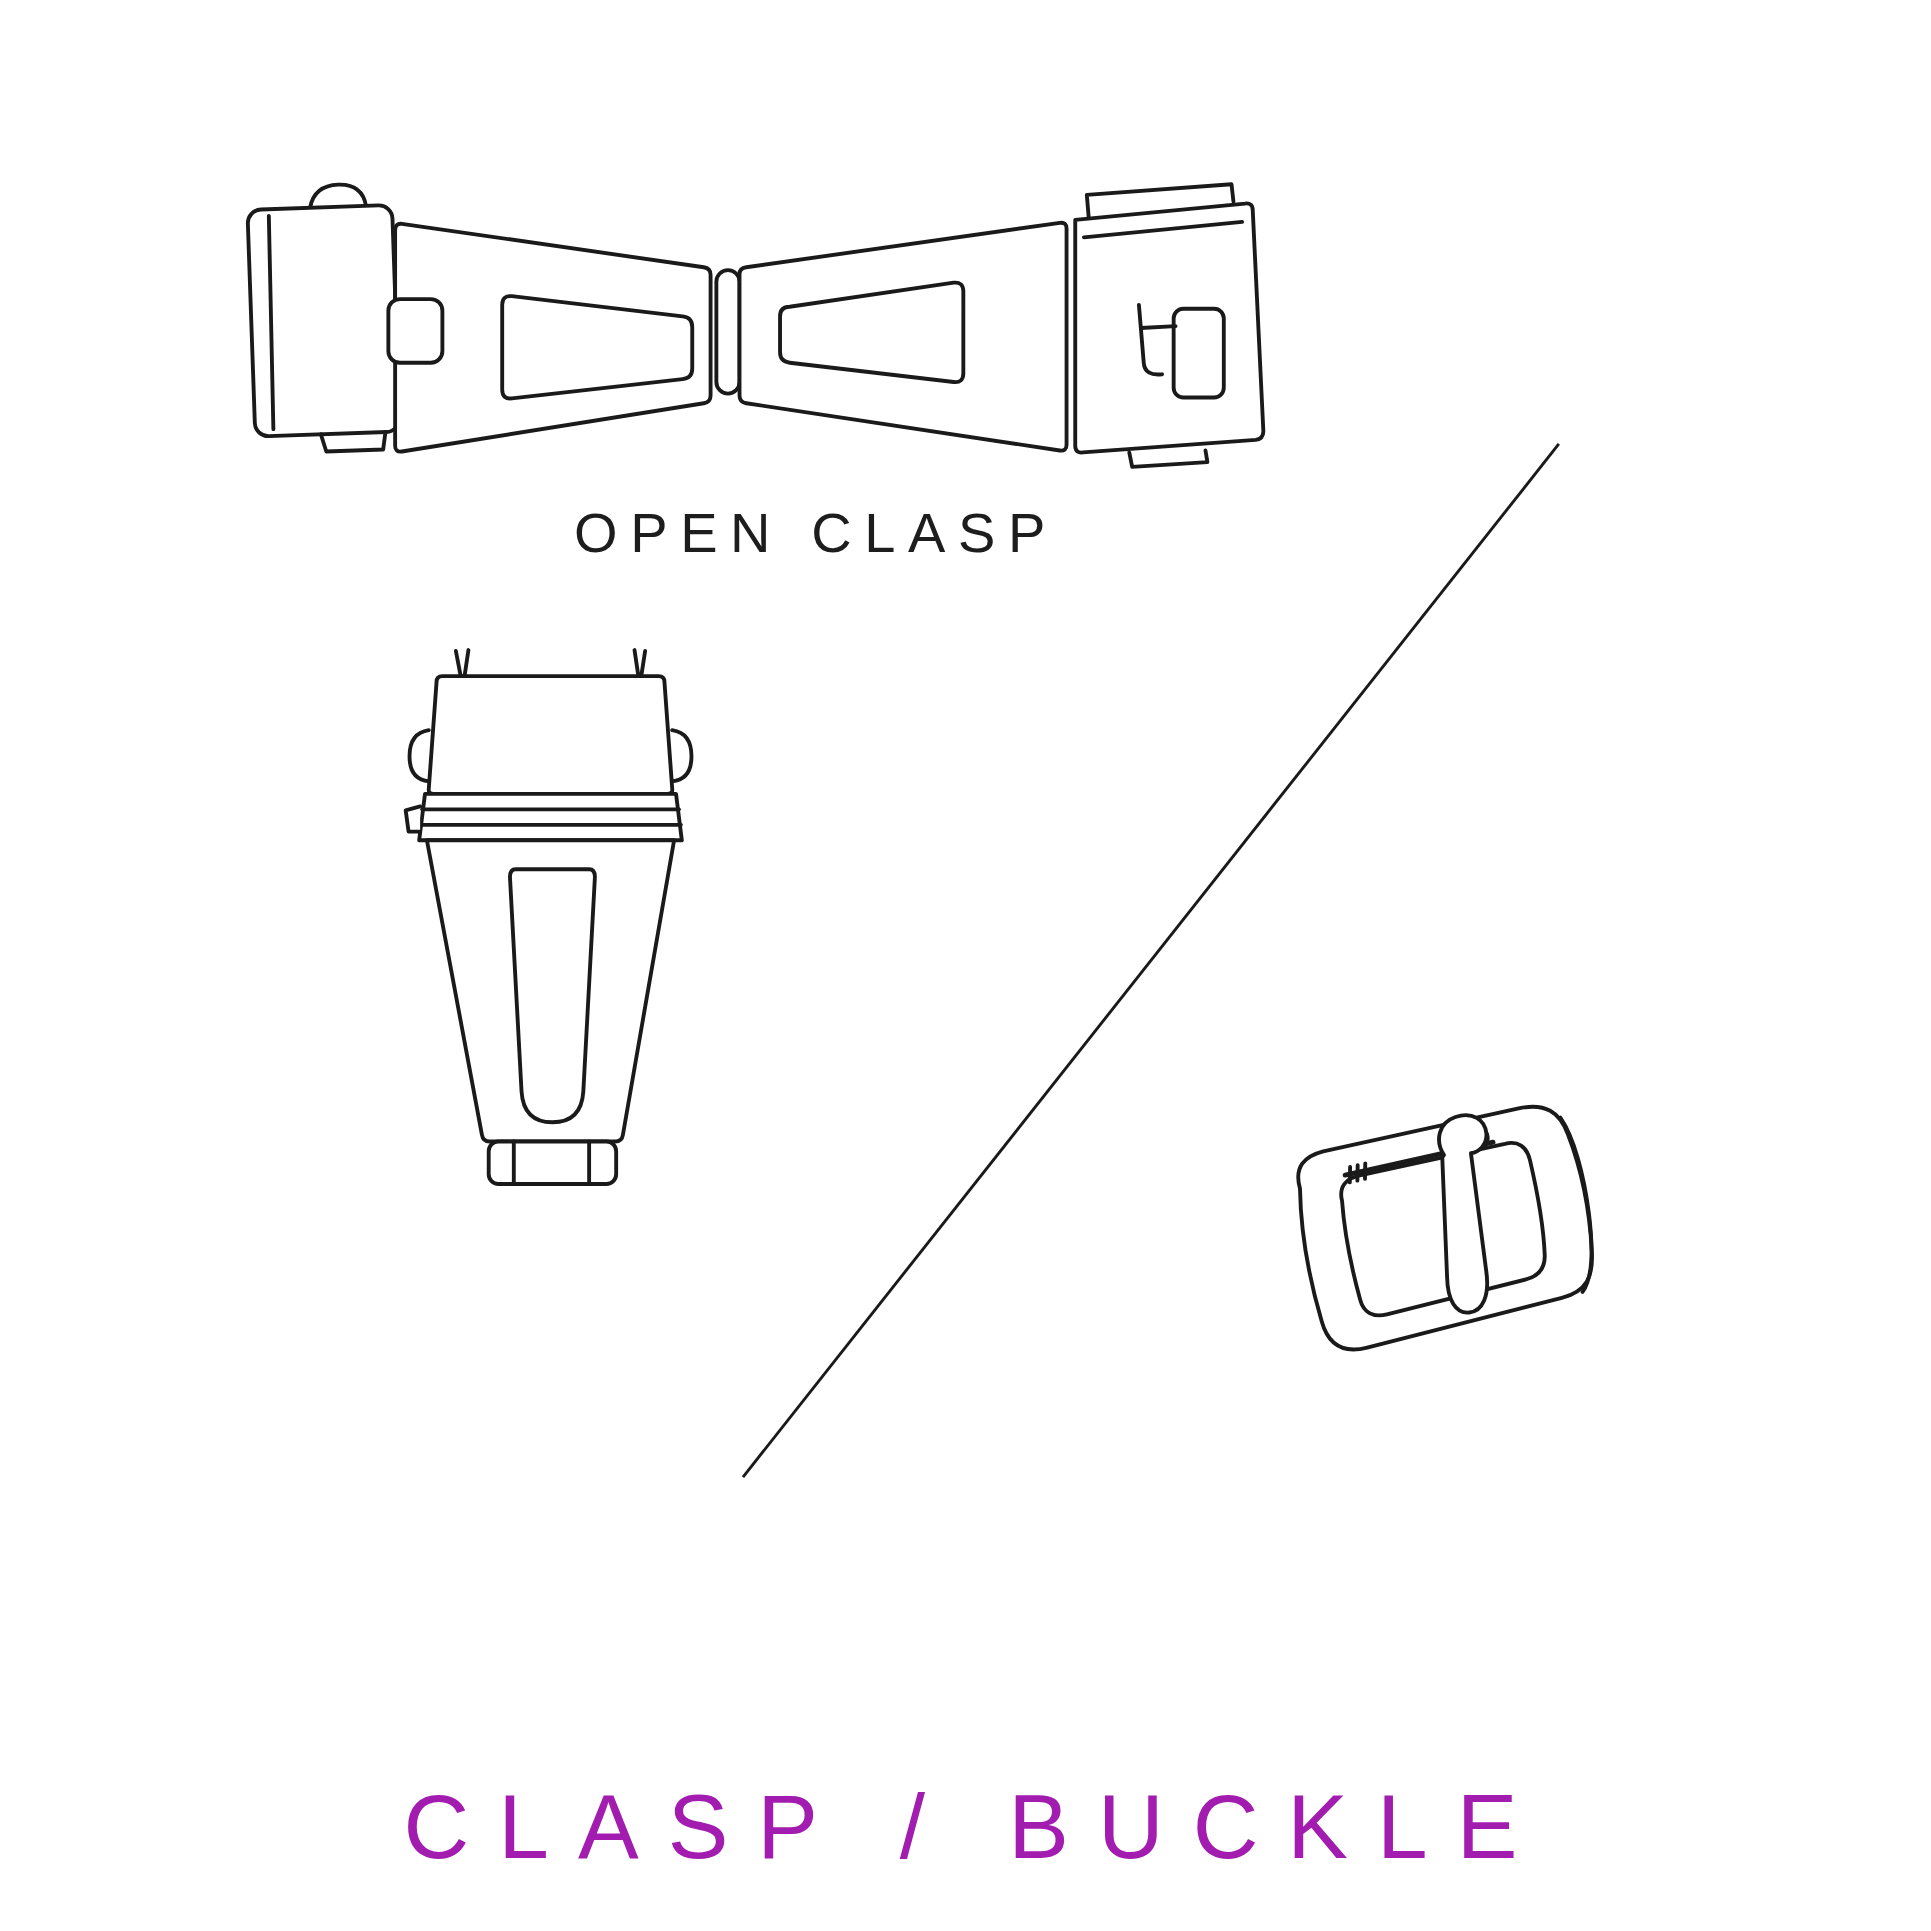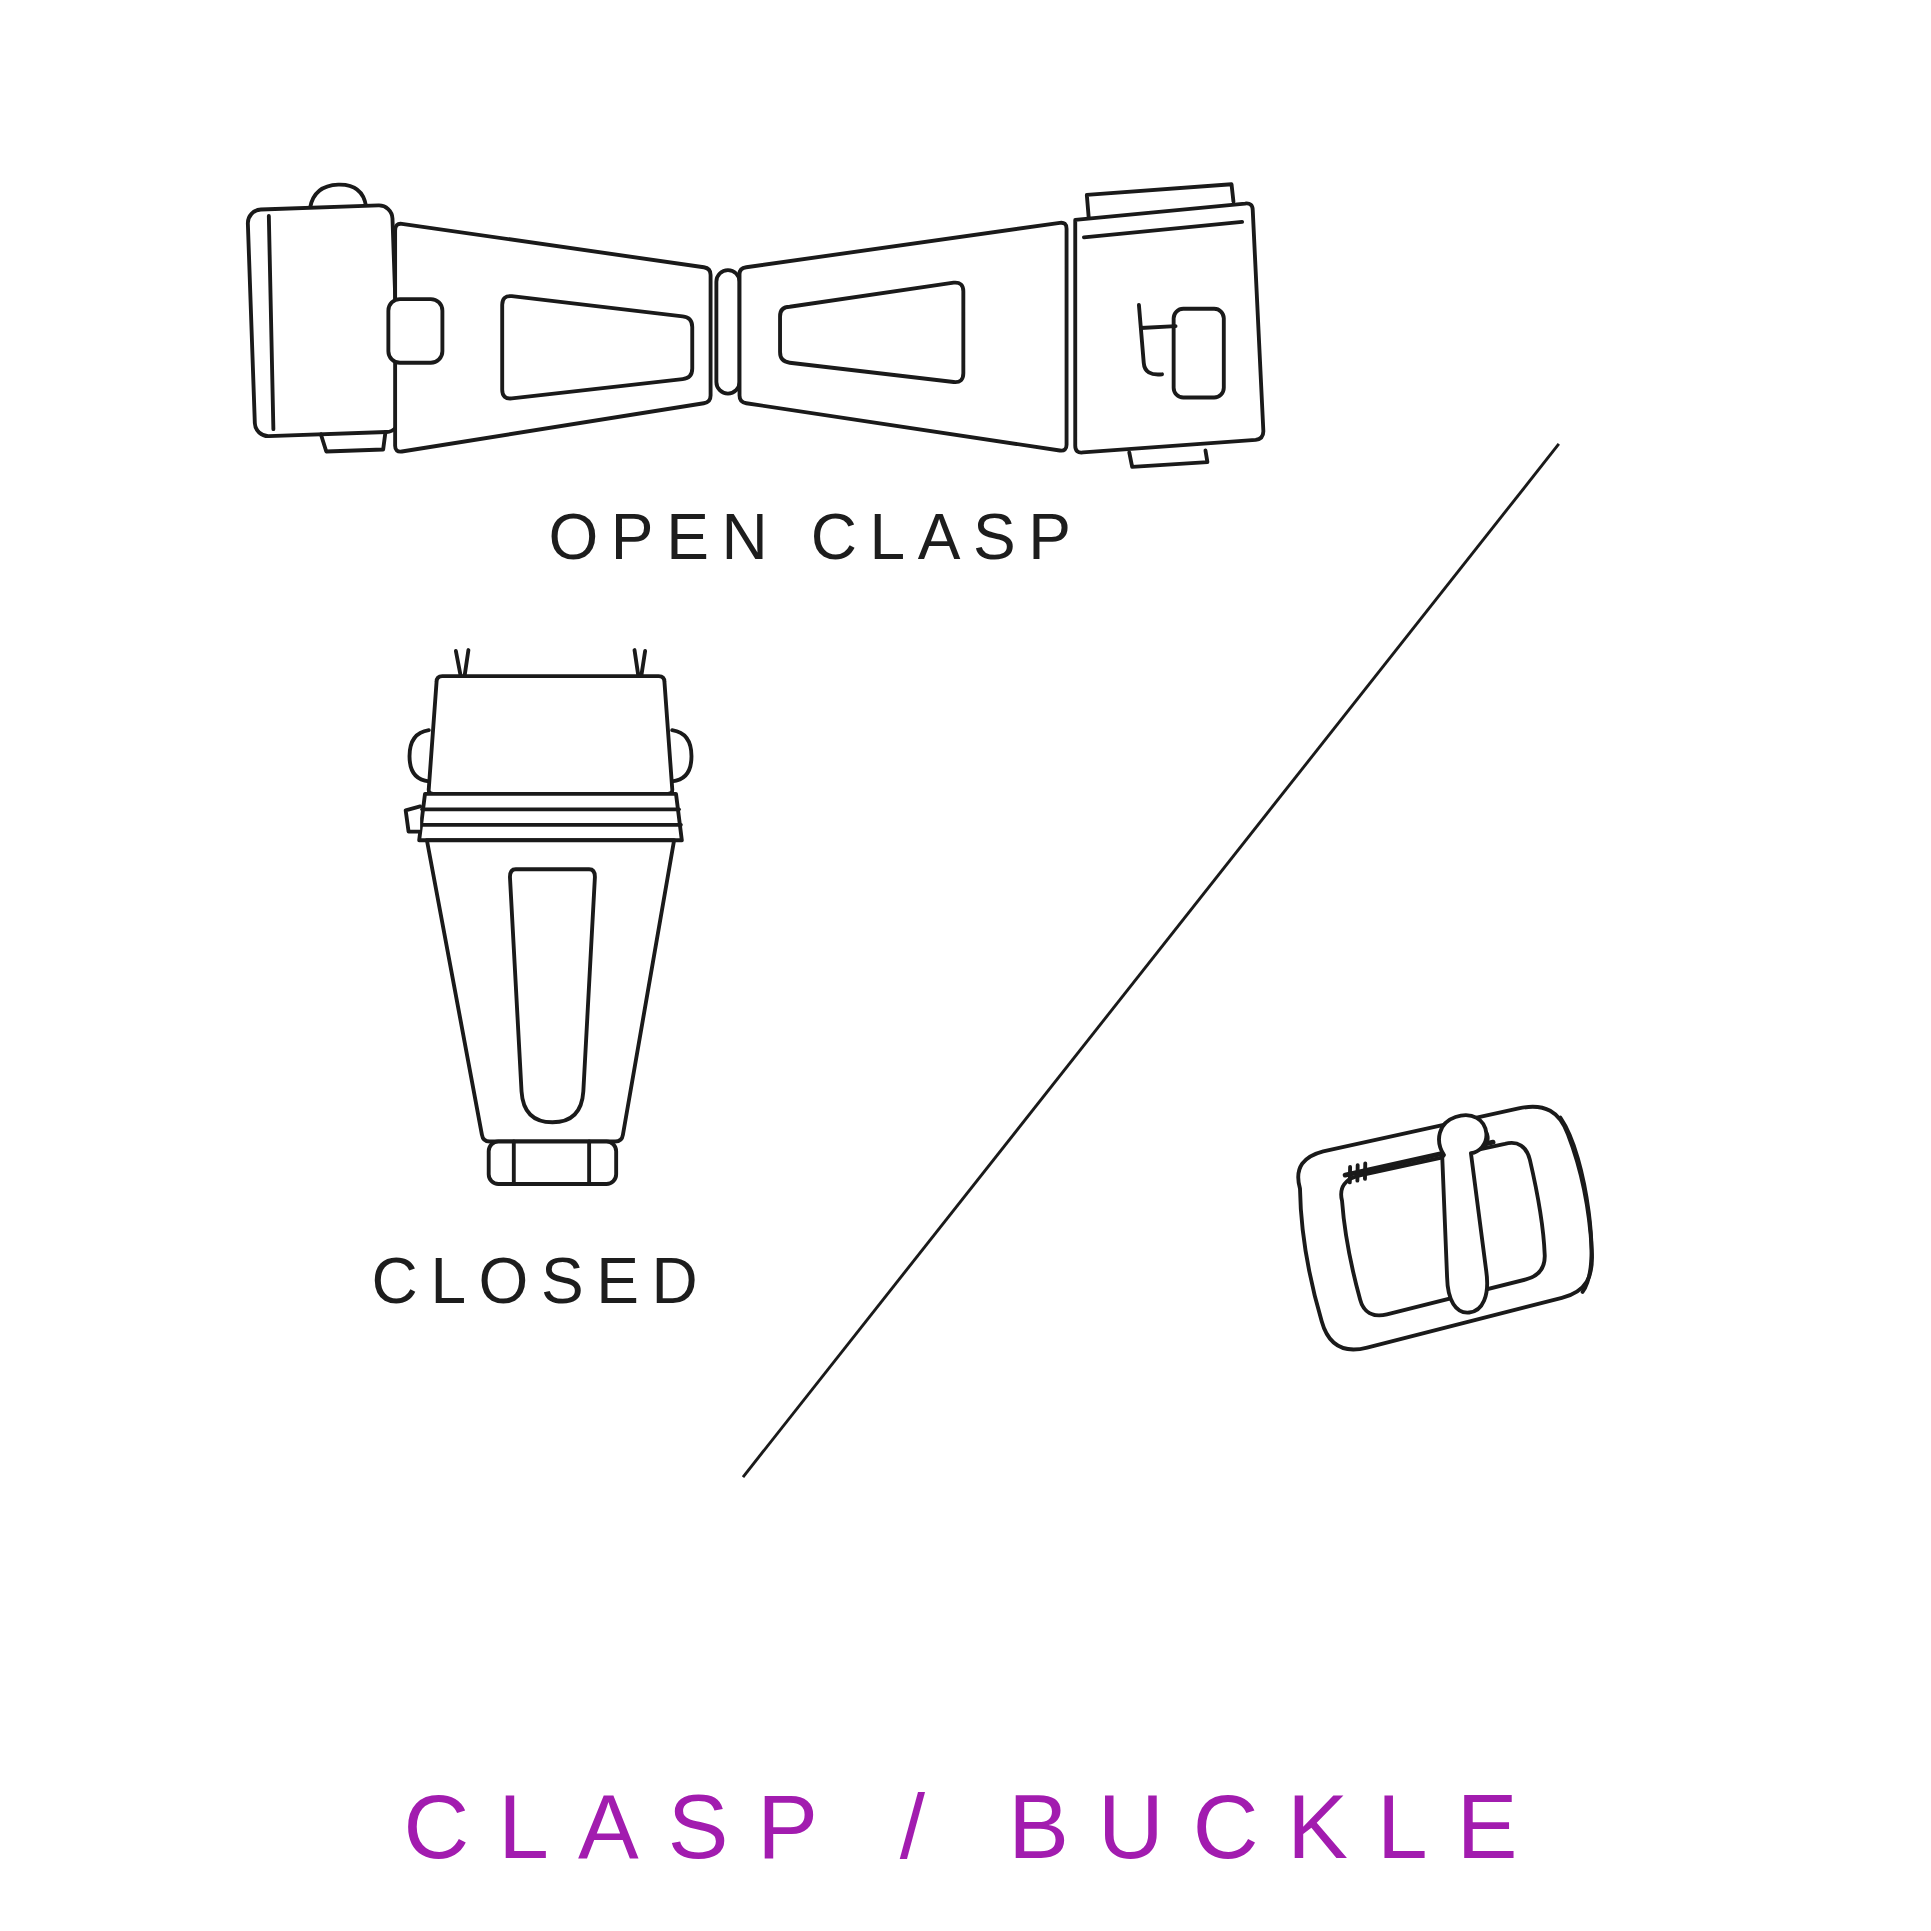--- a/index.html
+++ b/index.html
@@ -23,21 +23,21 @@
   }
   .illustration svg {
     display: block;
     width: 100%;
     height: 100%;
   }
   .caption {
     position: absolute;
     transform: translateX(-50%);
     white-space: nowrap;
-    font-size: 64px;
+    font-size: 56px;
     font-weight: 400;
     letter-spacing: 12.6px;
     color: #1d1d1d;
   }
   .caption-open { left: 816px; top: 500px; }
   .caption-closed { left: 541px; top: 1244px; }
   .page-title {
     position: absolute;
     left: 975px;
     top: 1775px;
@@ -110,21 +110,20 @@
 
         <path d="M 32 200 L 288 200 L 235 505 Q 234 512 227 512 L 97 512 Q 90 512 89 505 Z" fill="#ffffff"></path>
         <path d="M 124 230 L 200 230 Q 206 230 206 238 L 194 460 Q 192 492 162 492 Q 132 492 130 460 L 118 238 Q 118 230 124 230 Z"></path>
 
         <rect x="96" y="512" width="132" height="44" rx="10" fill="#ffffff"></rect>
         <path d="M 122 512 L 122 556 M 200 512 L 200 556"></path>
       </g>
     </svg>
   </figure>
 
-  <div class="caption caption-closed">CLOSED</div>
 
   <svg class="illustration pos-divider" viewBox="0 0 900 1130" style="position:absolute;">
     <line x1="875" y1="30" x2="30" y2="1100" stroke="#1a1a1a" stroke-width="3"></line>
   </svg>
 
   <figure class="illustration pos-buckle">
     <svg viewBox="0 0 430 360">
       <g transform="rotate(-6 215 180)" stroke="#1a1a1a" stroke-width="4" fill="none" stroke-linejoin="round" stroke-linecap="round">
 
         <path d="M 64 95 C 60 72 72 62 92 59 L 298 36 C 326 33 340 44 346 68 C 356 105 360 150 358 190 C 357 218 348 232 322 236 L 116 266 C 90 270 76 258 72 234 C 63 185 60 140 64 95 Z" fill="#ffffff"></path>

